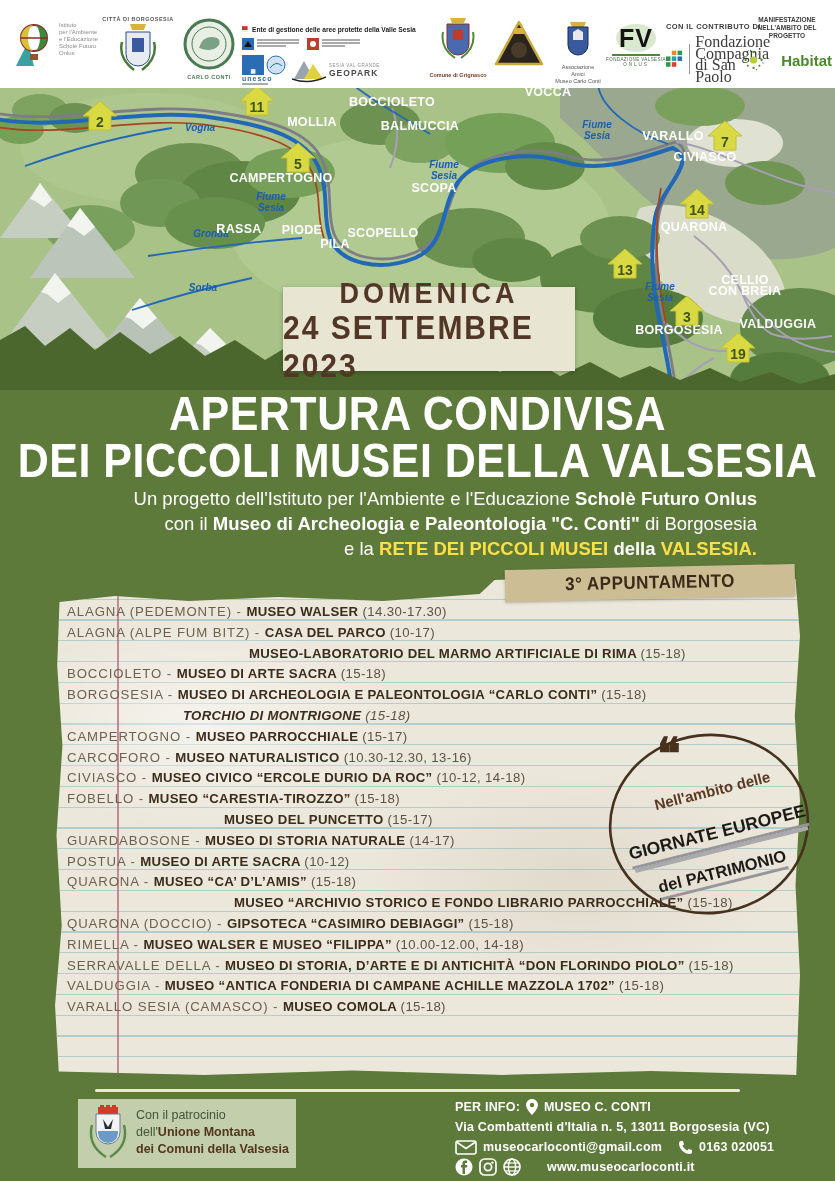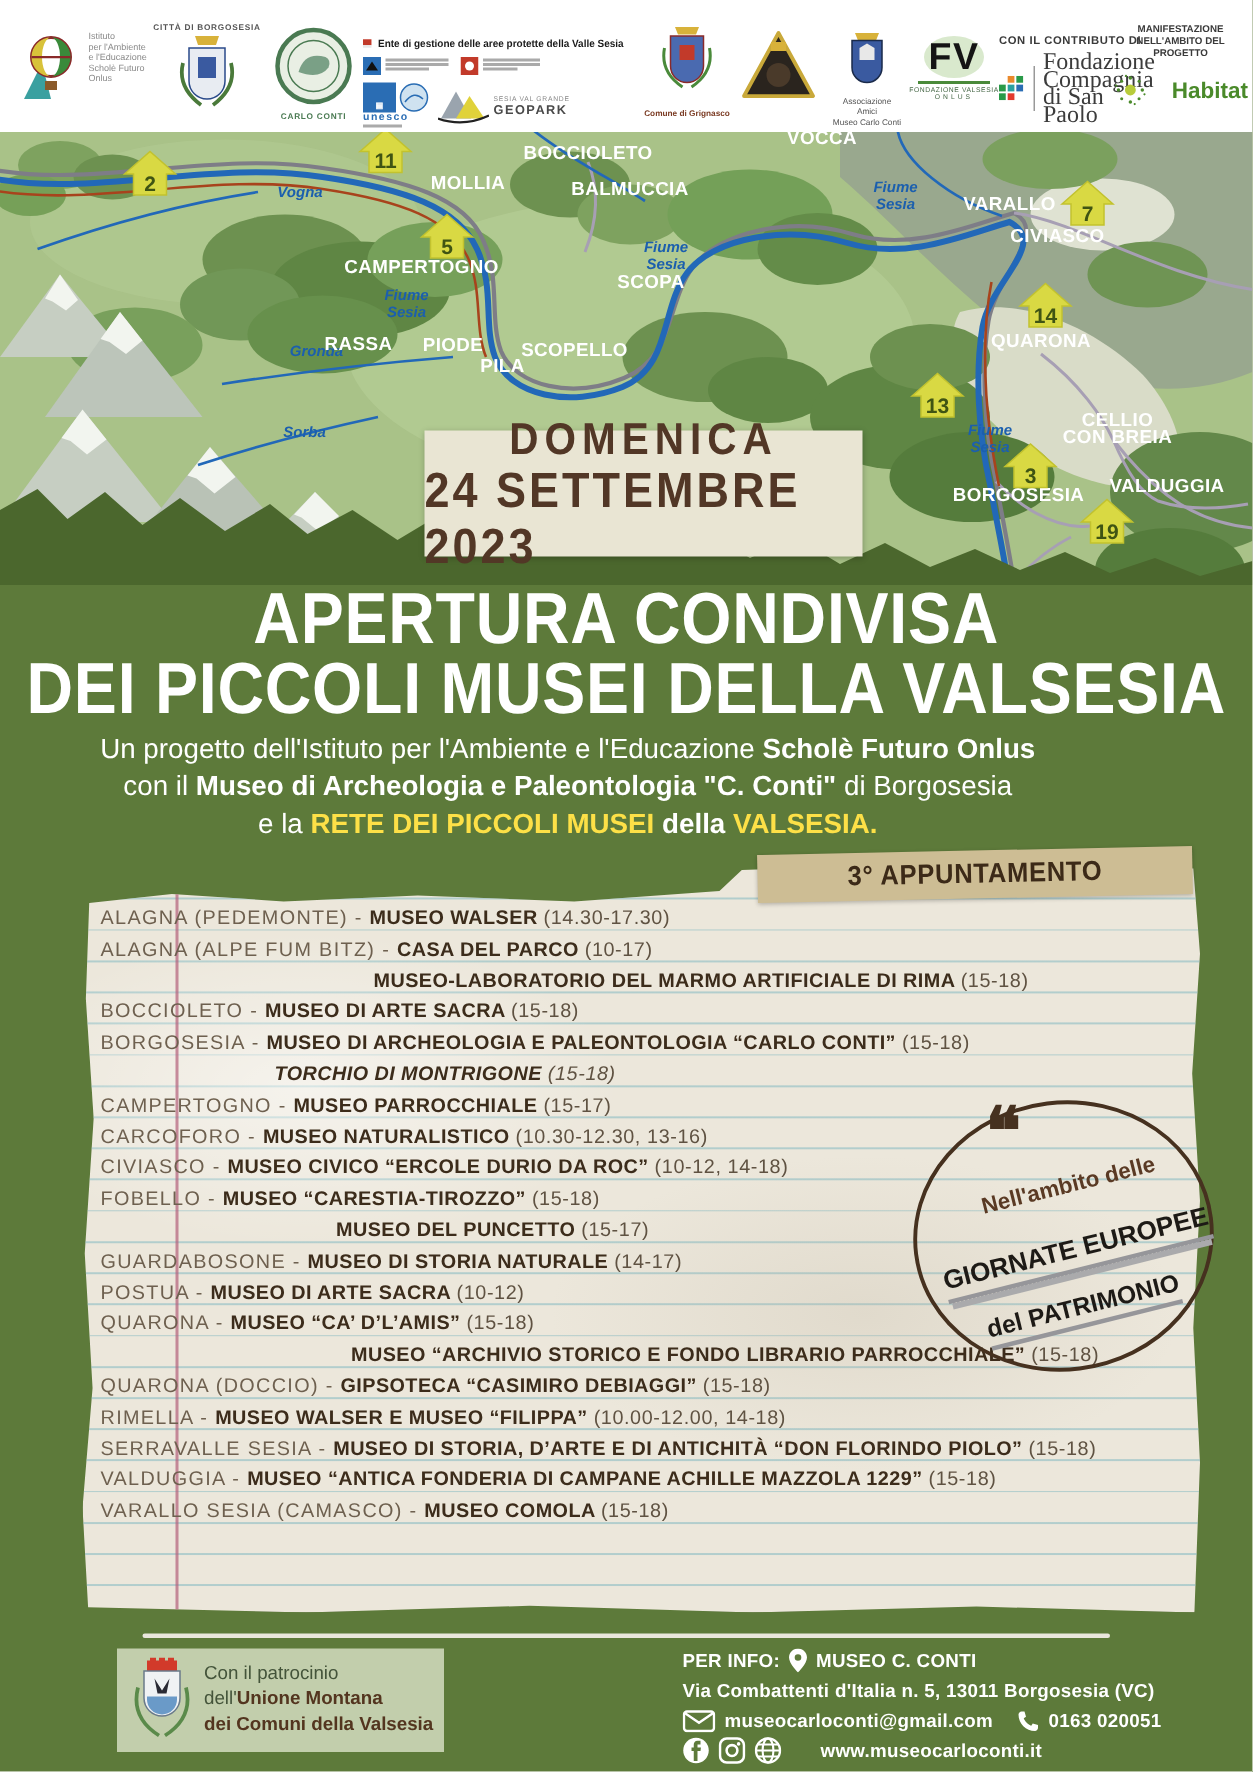--- a/index.html
+++ b/index.html
@@ -36,21 +36,21 @@
     font-family:"Liberation Sans",sans-serif;}
   
   .date-banner{left:283px;top:287px;width:292px;height:84px;background:#e9e5d3;z-index:6;
     display:flex;flex-direction:column;align-items:center;justify-content:center;gap:4px;
     box-shadow:0 1px 4px rgba(0,0,0,.25);}
   .date1{font-size:27px;font-weight:800;color:#523726;letter-spacing:4px;transform:scaleY(1.1);}
   .date2{font-size:30px;font-weight:800;color:#523726;letter-spacing:2px;transform:scaleY(1.1);}
   
   .title{left:0;top:390px;width:835px;text-align:center;color:#fff;z-index:4;}
   .t-line{font-weight:800;font-size:43px;line-height:47px;letter-spacing:.5px;transform:scaleY(1.12);}
-  .subtitle{left:0;top:486px;width:757px;text-align:center;color:#fff;font-size:18.5px;line-height:25px;z-index:4;}
+  .subtitle{left:0;top:486px;width:757px;text-align:right;color:#fff;font-size:18.5px;line-height:25px;z-index:4;}
   .seg-n{font-weight:400;}
   .seg-b{font-weight:700;}
   .seg-a{font-weight:700;color:#fde047;}
   
   .paper{left:55px;top:576px;width:745px;height:499px;background:#ece7db;z-index:3;
     background-image:
       radial-gradient(ellipse 300px 150px at 20% 30%, rgba(255,255,255,.5), transparent 70%),
       radial-gradient(ellipse 300px 150px at 70% 60%, rgba(190,180,160,.25), transparent 70%),
       repeating-linear-gradient(to bottom, transparent 0, transparent 19.6px, rgba(120,180,190,.5) 19.6px, rgba(120,180,190,.5) 20.8px);
     background-position:0 0,0 0,0 3px;
@@ -439,22 +439,22 @@
         <div class="mrow"><span class="town">CARCOFORO - </span><span class="mus">MUSEO NATURALISTICO </span><span class="hrs">(10.30-12.30, 13-16)</span></div>
         <div class="mrow"><span class="town">CIVIASCO - </span><span class="mus">MUSEO CIVICO “ERCOLE DURIO DA ROC” </span><span class="hrs">(10-12, 14-18)</span></div>
         <div class="mrow"><span class="town">FOBELLO - </span><span class="mus">MUSEO “CARESTIA-TIROZZO” </span><span class="hrs">(15-18)</span></div>
         <div class="mrow" style="padding-left: 157px;"><span class="mus">MUSEO DEL PUNCETTO </span><span class="hrs">(15-17)</span></div>
         <div class="mrow"><span class="town">GUARDABOSONE - </span><span class="mus">MUSEO DI STORIA NATURALE </span><span class="hrs">(14-17)</span></div>
         <div class="mrow"><span class="town">POSTUA - </span><span class="mus">MUSEO DI ARTE SACRA </span><span class="hrs">(10-12)</span></div>
         <div class="mrow"><span class="town">QUARONA - </span><span class="mus">MUSEO “CA’ D’L’AMIS” </span><span class="hrs">(15-18)</span></div>
         <div class="mrow" style="padding-left: 167px;"><span class="mus">MUSEO “ARCHIVIO STORICO E FONDO LIBRARIO PARROCCHIALE” </span><span class="hrs">(15-18)</span></div>
         <div class="mrow"><span class="town">QUARONA (DOCCIO) - </span><span class="mus">GIPSOTECA “CASIMIRO DEBIAGGI” </span><span class="hrs">(15-18)</span></div>
         <div class="mrow"><span class="town">RIMELLA - </span><span class="mus">MUSEO WALSER E MUSEO “FILIPPA” </span><span class="hrs">(10.00-12.00, 14-18)</span></div>
-        <div class="mrow"><span class="town">SERRAVALLE SESIA - </span><span class="mus">MUSEO DI STORIA, D’ARTE E DI ANTICHITÀ “DON FLORINDO PIOLO” </span><span class="hrs">(15-18)</span></div>
-        <div class="mrow"><span class="town">VALDUGGIA - </span><span class="mus">MUSEO “ANTICA FONDERIA DI CAMPANE ACHILLE MAZZOLA 1229” </span><span class="hrs">(15-18)</span></div>
+        <div class="mrow"><span class="town">SERRAVALLE DELLA - </span><span class="mus">MUSEO DI STORIA, D’ARTE E DI ANTICHITÀ “DON FLORINDO PIOLO” </span><span class="hrs">(15-18)</span></div>
+        <div class="mrow"><span class="town">VALDUGGIA - </span><span class="mus">MUSEO “ANTICA FONDERIA DI CAMPANE ACHILLE MAZZOLA 1702” </span><span class="hrs">(15-18)</span></div>
         <div class="mrow"><span class="town">VARALLO SESIA (CAMASCO) - </span><span class="mus">MUSEO COMOLA </span><span class="hrs">(15-18)</span></div>
       </div>
   </div>
   <div class="abs badge">
     <span>3° APPUNTAMENTO</span>
   </div>
 
   <div class="abs stamp">
     <svg width="212" height="192" viewBox="0 0 212 192">
       <ellipse cx="104" cy="98" rx="99" ry="89" fill="none" stroke="#46311f" stroke-width="2.6" transform="rotate(-7 104 98)"></ellipse>

